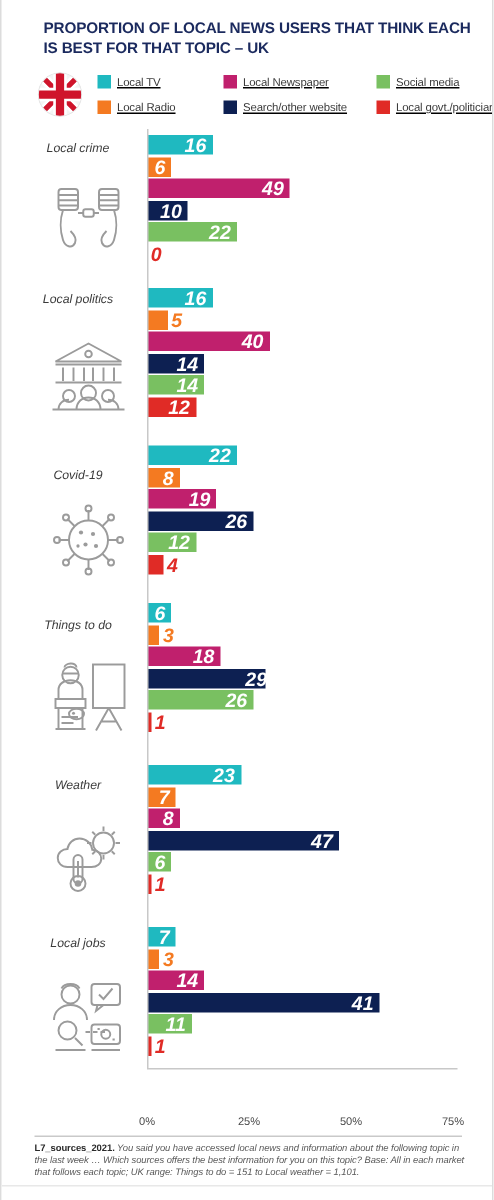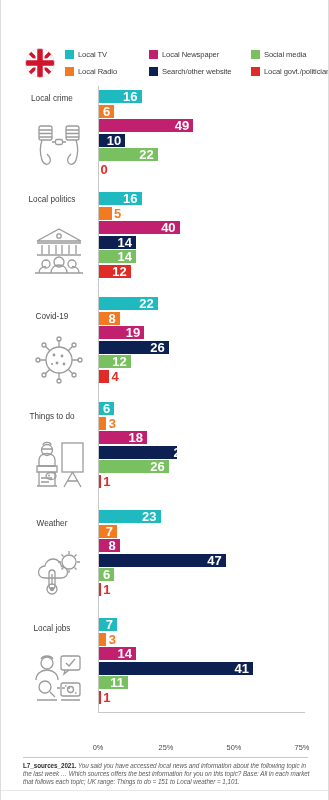--- a/index.html
+++ b/index.html
@@ -42,34 +42,35 @@
   }
   .legend-grid {
     position: absolute;
     left: 42px; top: 0px;
     width: 260px;
     display: grid;
     grid-template-columns: 84px 102px 74px;
     grid-template-rows: 17px 17px;
     align-items: center;
     column-gap: 0px;
+    text-decoration: underline;
   }
   .lg-item { display: flex; align-items: center; gap: 4px; }
   .swatch { width: 9px; height: 9px; flex: 0 0 9px; }
   .lg-label {
     font-size: 7.6px;
     color: #3b3b3b;
     white-space: nowrap;
     letter-spacing: -0.1px;
   }
 
   
   .chart {
     position: absolute;
-    left: 0px; top: 86px; width: 313px; height: 652px;
+    left: 0px; top: 86px; width: 313px; height: 652px; font-style: italic;
   }
   .group { position: relative; width: 329px; }
   .grp-label {
     position: absolute;
     left: 10px;
     width: 82px;
     text-align: center;
     font-size: 8.2px;
     color: #3b3b3b;
     line-height: 10px;
@@ -151,20 +152,21 @@
     background: #ffffff;
     border-top: 1px solid #e8e8e8;
   }
   svg { display: block; }
 </style>
 </head>
 <body>
 
 <div id="page">
 
+  <div class="title">PROPORTION OF LOCAL NEWS USERS THAT THINK EACH IS BEST FOR THAT TOPIC – UK</div>
 
   <div class="legend">
     <div class="flag">
       <svg width="30" height="30" viewBox="0 0 60 60">
         <clipPath id="circ">
             <circle cx="30" cy="30" r="29"></circle>
           </clipPath>
         <g clip-path="url(#circ)">
           <rect x="0" y="0" width="60" height="60" fill="#f4f4f4"></rect>
           <path d="M0,0 L60,60 M60,0 L0,60" stroke="#ffffff" stroke-width="14"></path>
@@ -365,21 +367,21 @@
           <div class="bar-row">
             <div class="bar" title="Local Radio: 3%" style="width: 8.16px; background: rgb(244, 122, 33);"></div>
             <div class="bar-val outside" style="left: 10.66px; color: rgb(244, 122, 33);">3</div>
           </div>
           <div class="bar-row">
             <div class="bar" title="Local Newspaper: 18%" style="width: 48.96px; background: rgb(192, 32, 109);"></div>
             <div class="bar-val inside" style="right: auto; left: 44.96px; transform: translateX(-100%); color: rgb(255, 255, 255);">18</div>
           </div>
           <div class="bar-row">
             <div class="bar" title="Search/other website: 29%" style="width: 78.88px; background: rgb(13, 32, 82);"></div>
-            <div class="bar-val inside" style="right: auto; left: 90px; transform: translateX(-100%); color: rgb(255, 255, 255);">29</div>
+            <div class="bar-val inside" style="right: auto; left: 80px; transform: translateX(-100%); color: rgb(255, 255, 255);">29</div>
           </div>
           <div class="bar-row">
             <div class="bar" title="Social media: 26%" style="width: 70.72px; background: rgb(121, 192, 97);"></div>
             <div class="bar-val inside" style="right: auto; left: 66.72px; transform: translateX(-100%); color: rgb(255, 255, 255);">26</div>
           </div>
           <div class="bar-row">
             <div class="bar" title="Local govt./politician: 1%" style="width: 2.72px; background: rgb(224, 43, 38);"></div>
             <div class="bar-val outside" style="left: 5.22px; color: rgb(224, 43, 38);">1</div>
           </div>
         </div>

